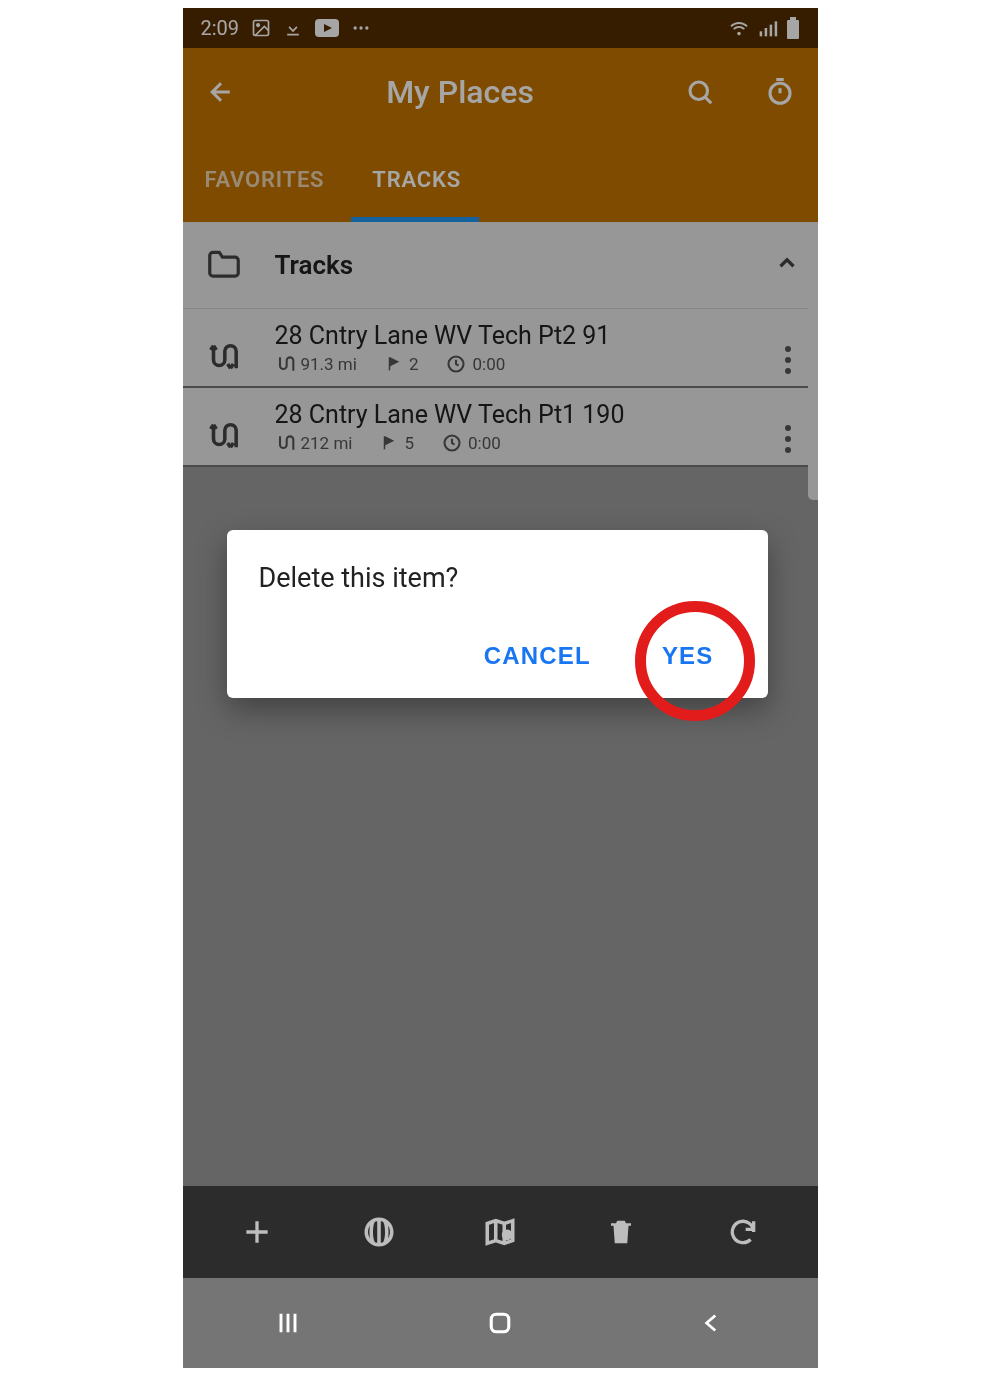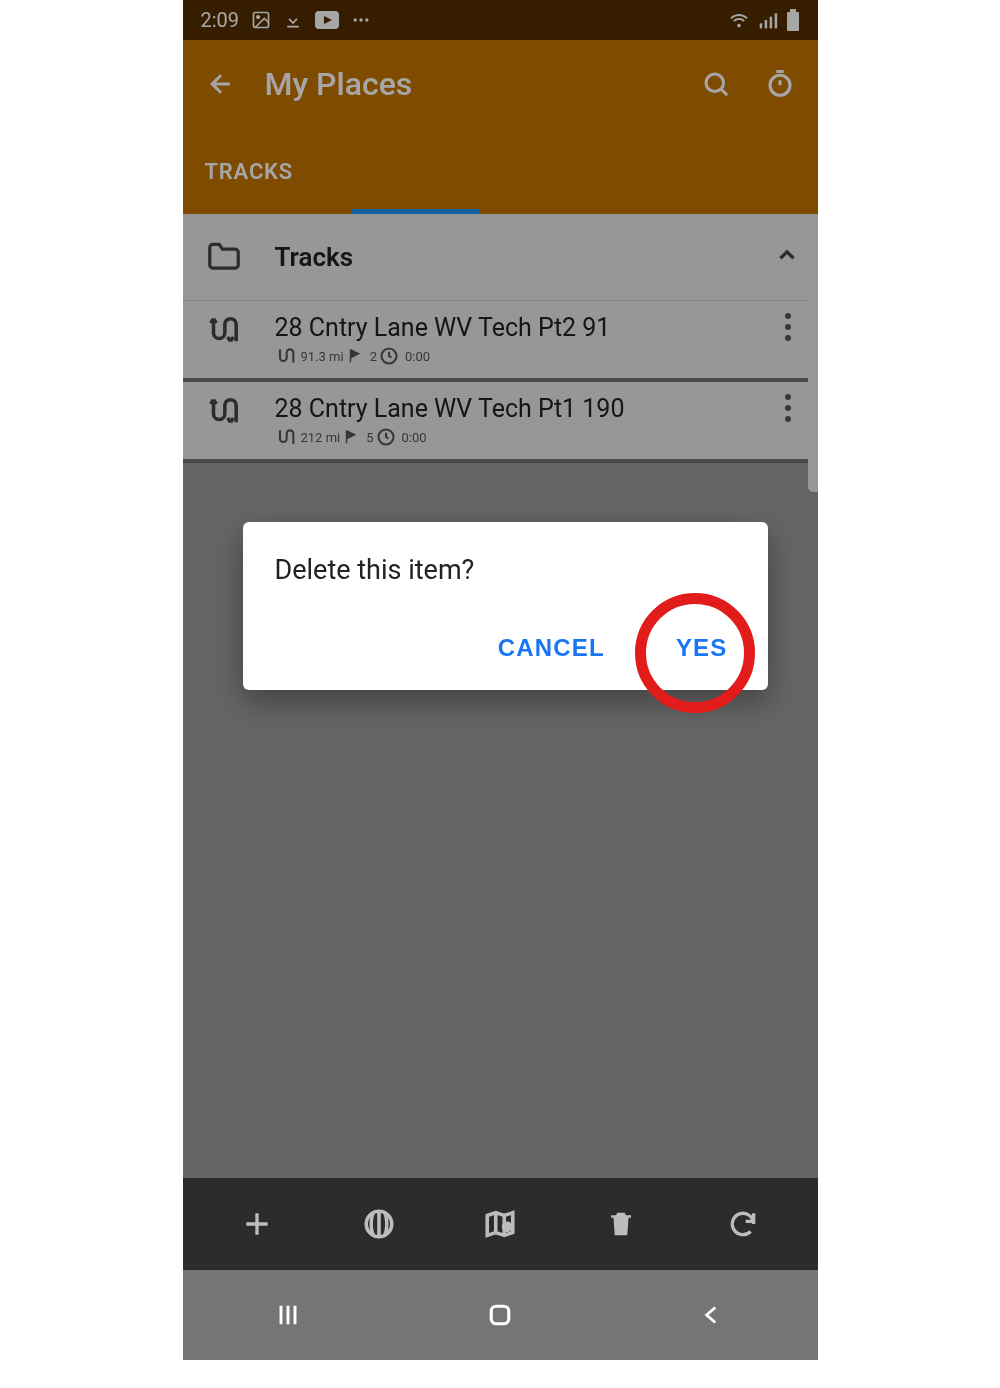--- a/index.html
+++ b/index.html
@@ -11,42 +11,43 @@
       display: flex;
       justify-content: center;
       align-items: flex-start;
     }
     .phone {
       width: 635px;
       height: 1360px;
       background: #9b9b9b;
       position: relative;
       overflow: hidden;
-      margin-top: 0px;
+      margin-top: 8px;
     }
     .status-bar {
       height: 40px;
       background: #552d00;
       display: flex;
       align-items: center;
       justify-content: space-between;
       padding: 0 18px;
       color: #fff;
       font-size: 20px;
     }
     .status-left { display: flex; align-items: center; gap: 12px; }
     .status-right { display: flex; align-items: center; gap: 8px; }
     .status-icon svg { display: block; }
     .app-bar {
       background: #c27400;
       height: 88px;
       display: flex;
       align-items: center;
       padding: 0 18px;
-      gap: 24px;
+      gap: 40px;
+      text-align: center;
     }
     .app-bar .title {
       color: #fff;
       font-size: 32px;
       font-weight: 500;
       flex: 1;
     }
     .app-bar-icon { color: #fff; display: flex; align-items: center; justify-content: center; width: 40px; }
     .tabs {
       background: #c27400;
@@ -81,46 +82,46 @@
     .folder-row {
       display: flex;
       align-items: center;
       padding: 24px 18px 24px 22px;
       border-bottom: 1px solid #cfcfcf;
     }
     .folder-icon { width: 60px; display: flex; }
     .folder-title { flex: 1; font-size: 26px; font-weight: 600; color: #222; padding-left: 10px; }
     .track-row {
       display: flex;
-      align-items: flex-start;
+      align-items: flex-end;
       padding: 12px 10px 12px 22px;
-      border-bottom: 4px solid #737373;
+      border-bottom: 2px solid #737373;
     }
     .track-icon { width: 60px; display: flex; align-items: center; }
     .track-body { flex: 1; padding-left: 10px; }
     .track-title { font-size: 25px; color: #222; margin-bottom: 4px; }
-    .track-meta { display: flex; align-items: center; gap: 2px; font-size: 13px; color: #555; }
+    .track-meta { display: flex; align-items: center; gap: 28px; font-size: 17px; color: #555; }
     .track-meta .meta-item { display: flex; align-items: center; gap: 6px; }
     .more-btn { width: 40px; display: flex; justify-content: center; }
     .dots-vert { display: flex; flex-direction: column; gap: 5px; }
     .dots-vert span { width: 6px; height: 6px; border-radius: 50%; background: #555; }
     .overlay {
       position: absolute;
       inset: 0;
       background: rgba(0,0,0,0.35);
     }
     .dialog {
       position: absolute;
-      left: 60px;
+      left: 44px;
       right: 50px;
       top: 522px;
       background: #fff;
       border-radius: 6px;
       box-shadow: 0 12px 30px rgba(0,0,0,0.35);
-      padding: 32px 24px 20px 32px;
+      padding: 32px 38px 20px 32px;
     }
     .dialog-title { font-size: 27px; color: #222; margin-bottom: 40px; }
     .dialog-actions { display: flex; justify-content: flex-end; gap: 59px; padding-right: 10px; }
     .dialog-btn {
       background: none; border: none;
       color: #1976f2;
       font-size: 24px;
       font-weight: 600;
       letter-spacing: 1.2px;
       cursor: pointer;
@@ -234,20 +235,21 @@
     </div>
     <div class="app-bar-icon">
       <svg width="30" height="30" viewBox="0 0 24 24" fill="none" stroke="white" stroke-width="2.5">
           <circle cx="12" cy="13" r="8"></circle>
           <path d="M12 9v4M9 2h6"></path>
         </svg>
     </div>
   </div>
 
   <div class="tabs">
+    <div class="tab">FAVORITES</div>
     <div class="tab active">TRACKS</div>
     <div class="tab-indicator" style="left:168px; width:128px;"></div>
   </div>
 
   <div class="content">
     <div class="folder-row">
       <div class="folder-icon">
         <svg width="38" height="38" viewBox="0 0 24 24" fill="none" stroke="#444" stroke-width="2">
             <path d="M3 6a2 2 0 012-2h4l2 3h8a2 2 0 012 2v8a2 2 0 01-2 2H5a2 2 0 01-2-2V6z"></path>
           </svg>

